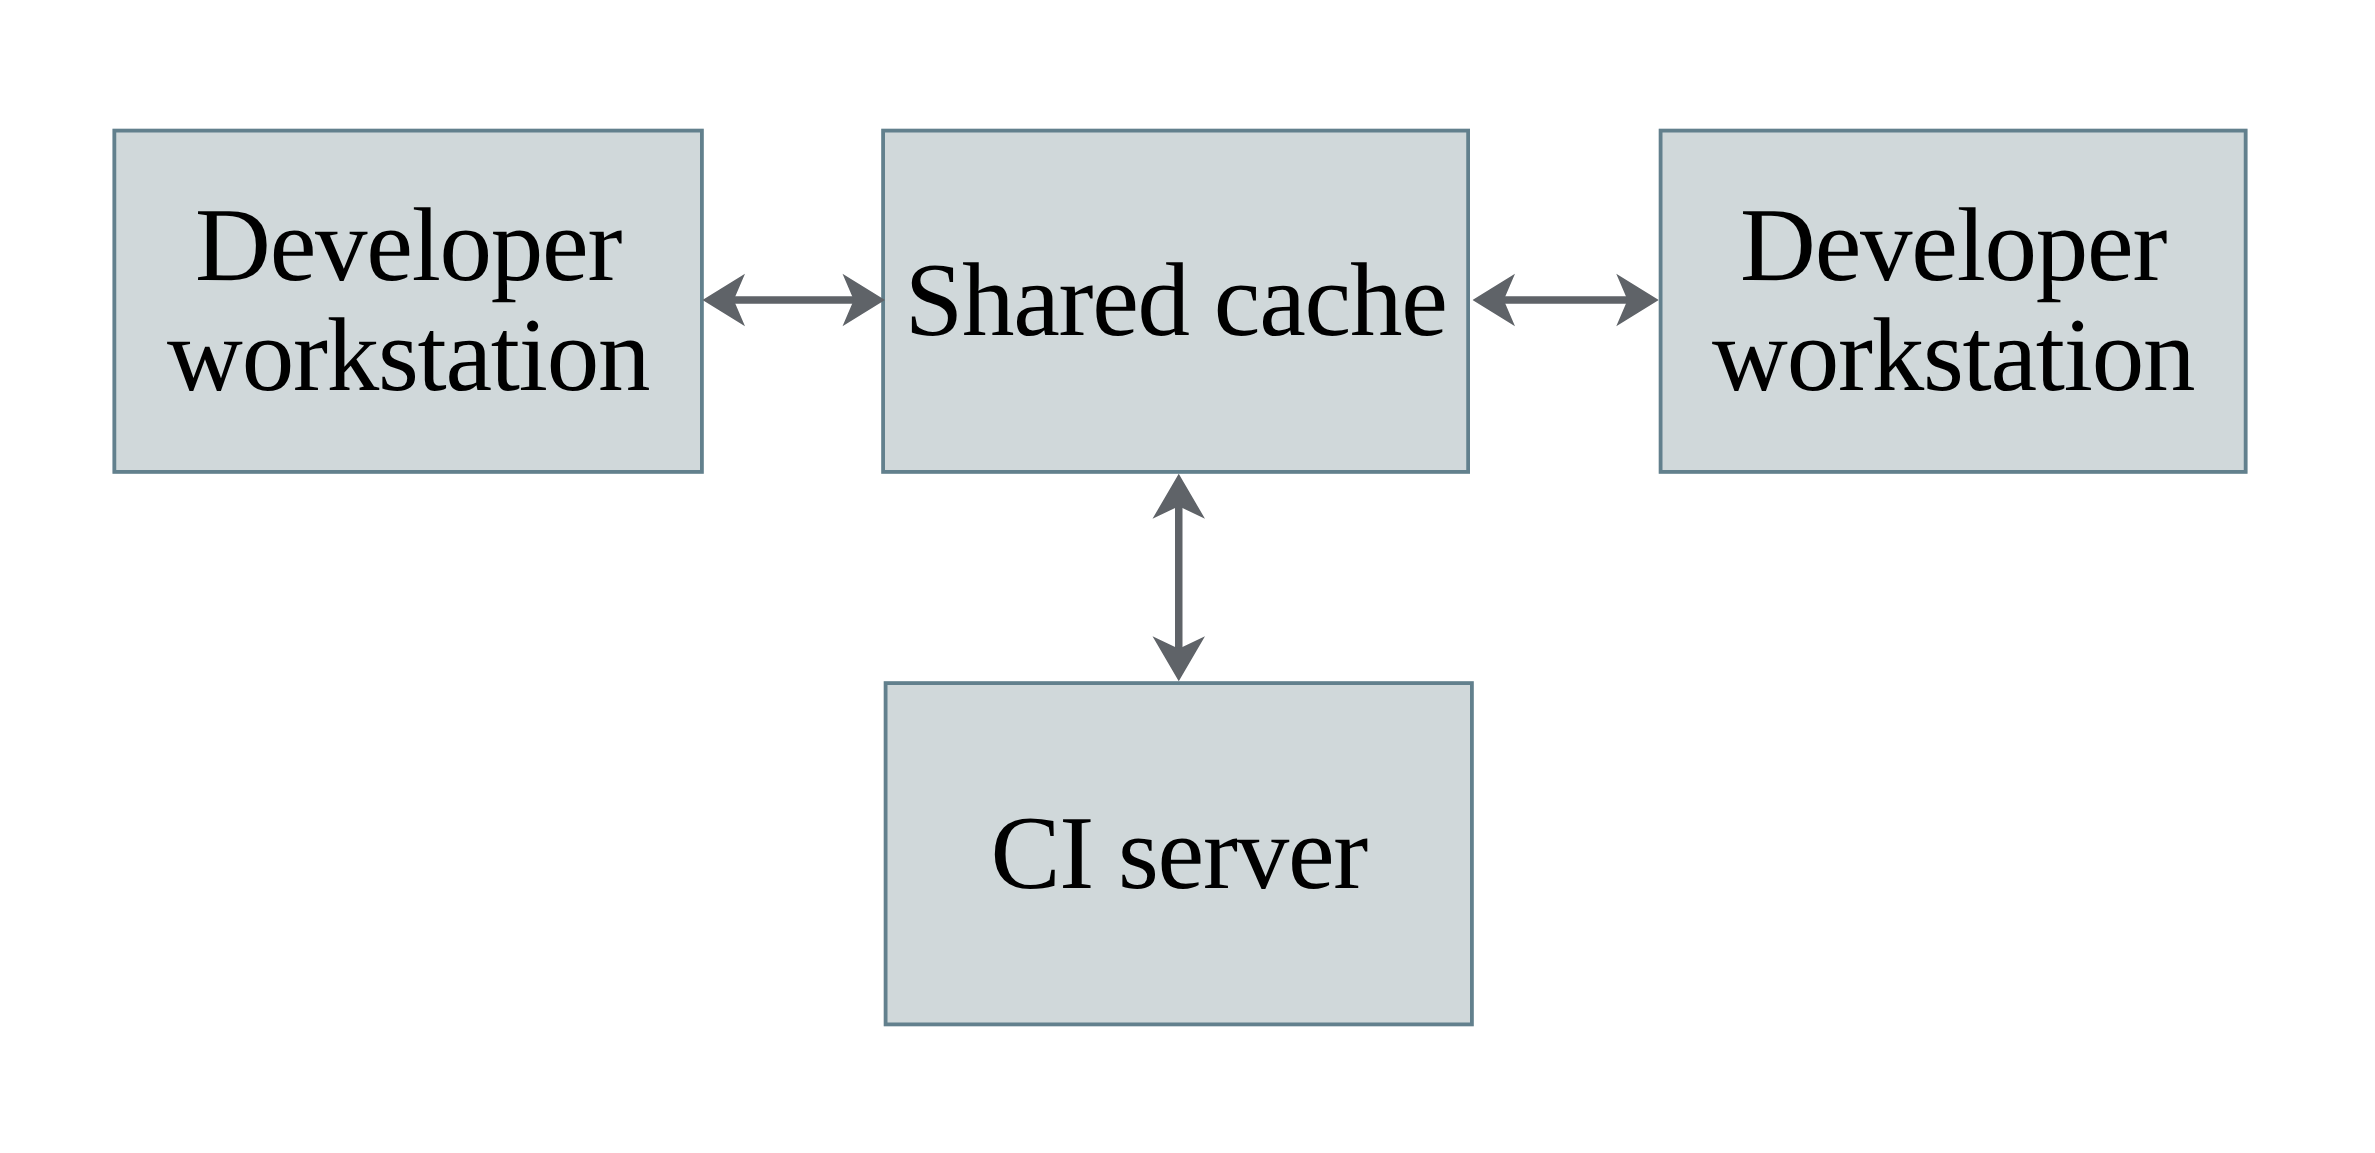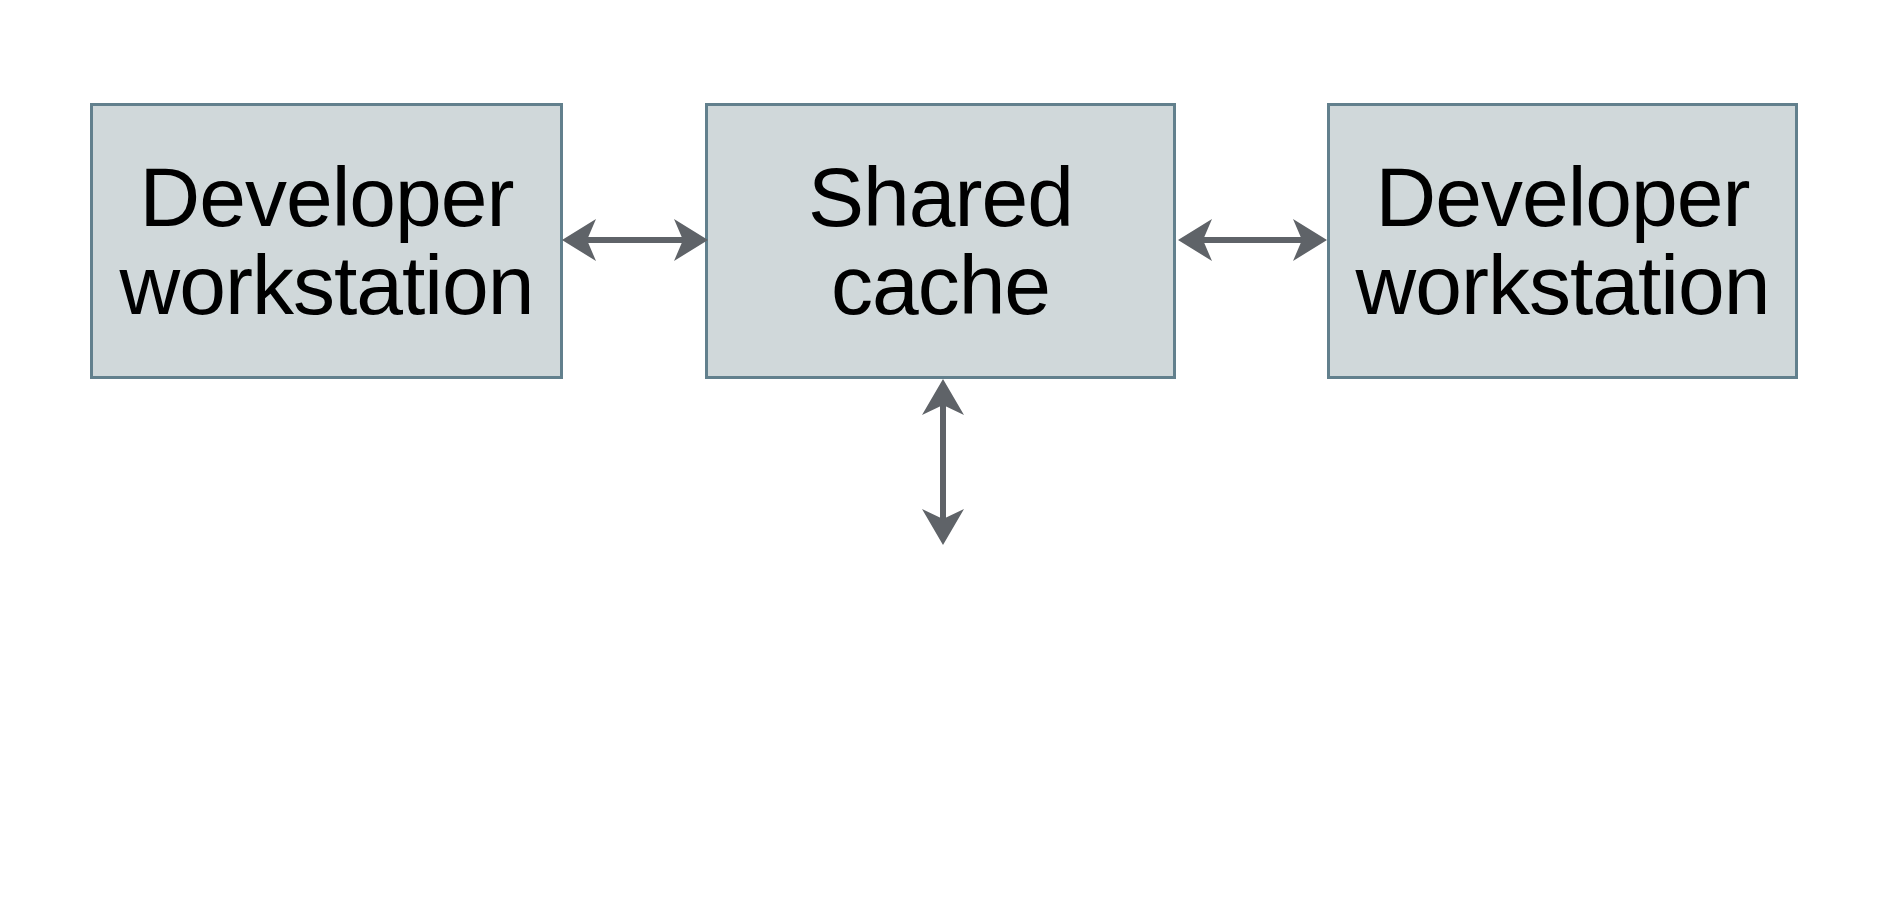--- a/index.html
+++ b/index.html
@@ -15,22 +15,23 @@
     font-family: "Liberation Sans", sans-serif;
     overflow: hidden;
   }
   .node {
     position: absolute;
     box-sizing: border-box;
     background: var(--node-fill, #d0d8da);
     border: 3px solid var(--node-border, #62808d);
     display: flex;
     align-items: center;
-    justify-content: flex-start;
+    justify-content: center;
     text-align: center;
+    font-family: Liberation Serif, serif;
   }
   .node-label {
     color: var(--text, #000000);
     font-size: 84px;
     line-height: 1.05;
     letter-spacing: -1px;
   }
   .node-left   { left: 90px;   top: 103px; width: 473px; height: 276px; }
   .node-center { left: 705px;  top: 103px; width: 471px; height: 276px; }
   .node-right  { left: 1327px; top: 103px; width: 471px; height: 276px; }
@@ -53,20 +54,23 @@
   </div>
 
   <div class="node node-center">
     <span class="node-label">Shared cache</span>
   </div>
 
   <div class="node node-right">
     <span class="node-label">Developer workstation</span>
   </div>
 
+  <div class="node node-ci">
+    <span class="node-label">CI server</span>
+  </div>
 
   <svg class="arrow arrow-h1" width="146" height="52" viewBox="0 0 146 52">
     <g fill="#5f6368">
       <polygon points="0,26 34,5 25,26 34,47"></polygon>
       <rect x="22" y="23" width="102" height="6"></rect>
       <polygon points="146,26 112,5 121,26 112,47"></polygon>
     </g>
   </svg>
 
   <svg class="arrow arrow-h2" width="149" height="52" viewBox="0 0 149 52">

